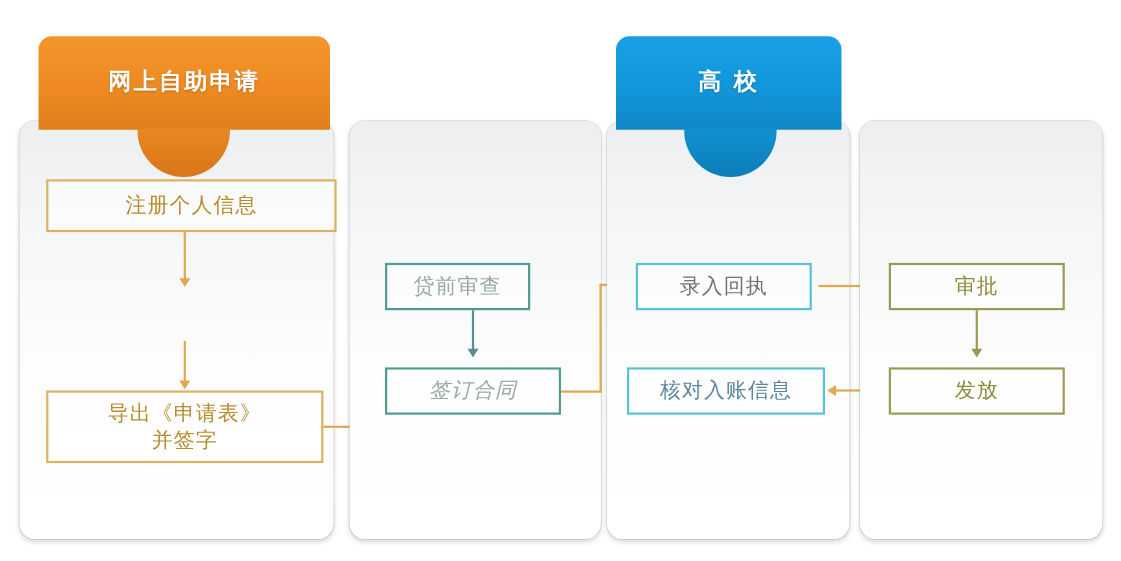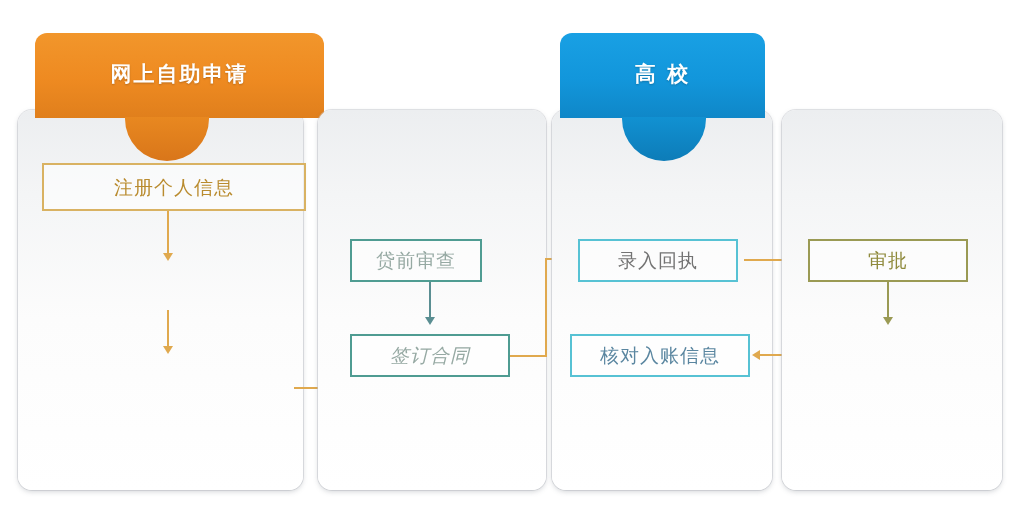--- a/index.html
+++ b/index.html
@@ -116,37 +116,41 @@
     border-right: 8px solid #e0a94e;
   }
 </style>
 </head>
 <body>
 
 <div id="stage">
 
   <div class="panel" style="left:18px; width:285px;"></div>
 
-  <div class="tab" style="left:35px; width:265px;padding-left:24px;">
+  <div class="tab" style="left:35px; width:265px;">
     <div class="tab-body" style="background:linear-gradient(180deg,#f2962b 0%,#ee8a21 55%,#e07f1c 100%);"></div>
     <div class="tongue" style="left:90px; background:linear-gradient(180deg,#e88820 0%,#d9761a 100%);"></div>
     <div class="tab-label">网上自助申请</div>
   </div>
 
   <div class="box" style="left:42px; top:163px; width:264px; height:48px; border-color:#d9b262; color:#b98b2e;">
     <span>注册个人信息</span>
   </div>
 
   <div class="seg v" style="left:167px; top:211px; height:43px;"></div>
   <div class="arrowhead down" style="left:163px; top:253px;"></div>
 
 
   <div class="seg v" style="left:167px; top:310px; height:37px;"></div>
   <div class="arrowhead down" style="left:163px; top:346px;"></div>
 
+  <div class="box two-line" style="left:42px; top:355px; width:252px; height:66px; border-color:#d9b262; color:#b98b2e;">
+    <span>导出《申请表》
+并签字</span>
+  </div>
 
   <div class="seg h" style="left:294px; top:387px; width:28px;"></div>
   <div class="seg v" style="left:320px; top:260px; height:129px;"></div>
   <div class="seg h" style="left:320px; top:260px; width:22px;"></div>
   <div class="arrowhead right" style="left:341px; top:256px;"></div>
 
   <div class="panel" style="left:318px; width:228px;"></div>
 
 
   <div class="box" style="left:350px; top:239px; width:132px; height:43px; border-color:#4f9c92; color:#96a9a3;">
@@ -190,14 +194,17 @@
   <div class="panel" style="left:782px; width:220px;"></div>
 
 
   <div class="box" style="left:808px; top:239px; width:160px; height:43px; border-color:#9a9a54; color:#8f8a3c;">
     <span>审批</span>
   </div>
 
   <div class="seg v" style="left:887px; top:282px; height:36px; background:#9a9a54;"></div>
   <div class="arrowhead down" style="left:883px; top:317px; border-top-color:#9a9a54;"></div>
 
+  <div class="box" style="left:808px; top:334px; width:160px; height:43px; border-color:#9a9a54; color:#8f8a3c;">
+    <span>发放</span>
+  </div>
 
 </div>
 
 </body></html>

